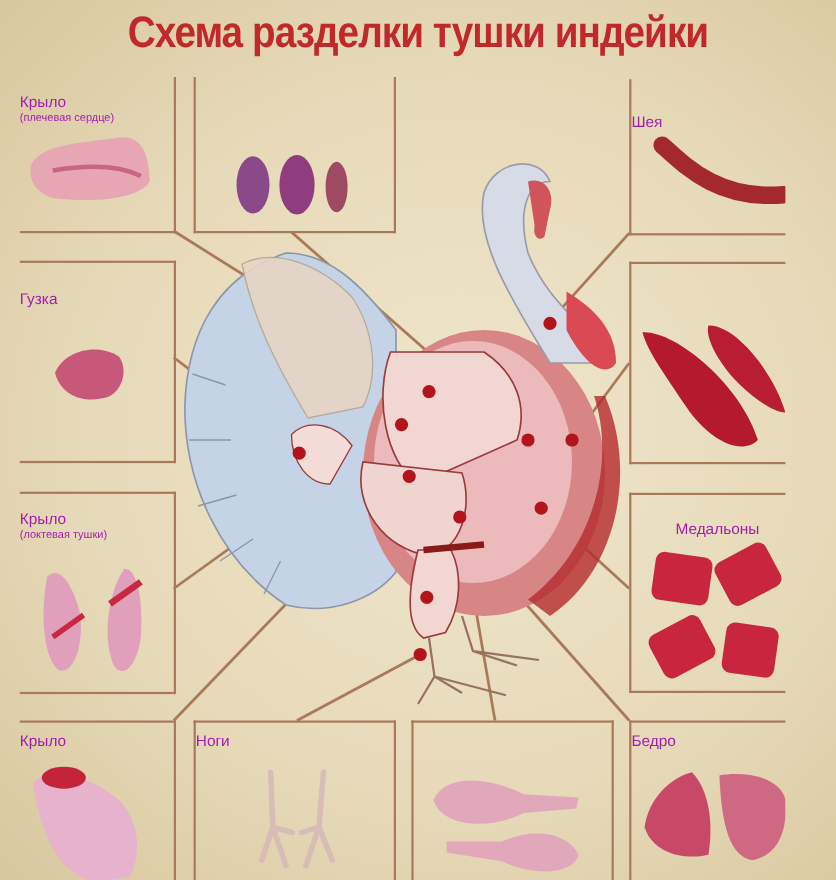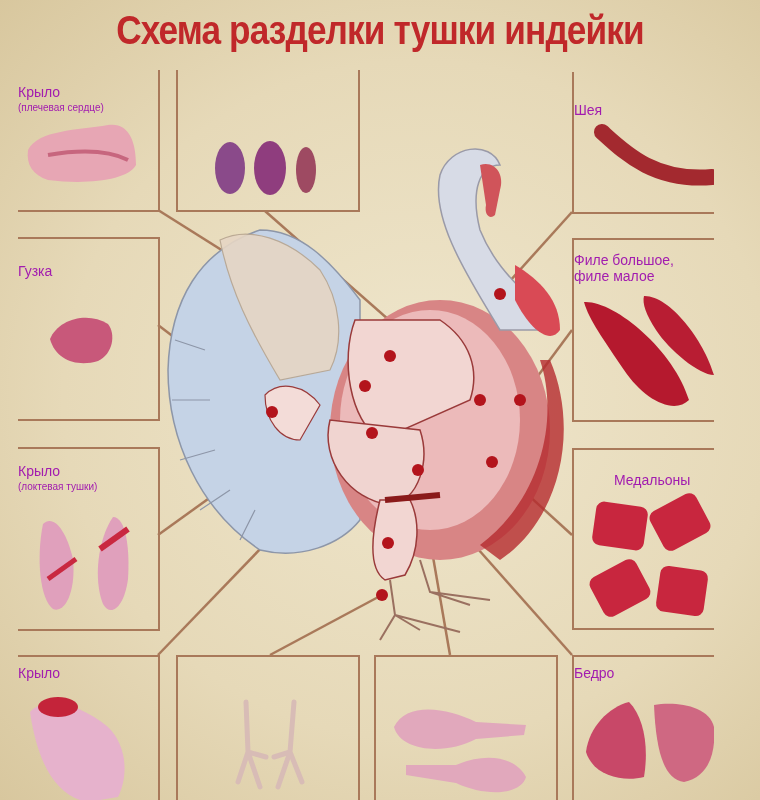--- a/index.html
+++ b/index.html
@@ -119,24 +119,20 @@
 </div>
 
 <div class="box" style="left:18px; top:237px; width:140px; height:180px; border-top-width:2px; border-right-width:2px; border-bottom-width:2px;">
   <div class="lbl" style="top:24px;">Гузка</div>
   <svg width="140" height="180">
     <path d="M32 100 C40 80 70 72 90 85 C98 95 95 115 80 122 C60 128 38 122 32 100 Z" fill="#c8587a"></path>
   </svg>
 </div>
 
 <div class="box" style="left:572px; top:238px; width:140px; height:180px; border-top-width:2px; border-left-width:2px; border-bottom-width:2px;">
-  <div class="lbl" style="top:12px;">
-    <span>Филе большое,</span><br>
-    <span>филе малое</span>
-  </div>
   <svg width="140" height="180">
     <path d="M10 62 C40 60 100 110 115 160 C100 175 70 160 50 130 C30 100 15 80 10 62 Z" fill="#b5192e"></path>
     <path d="M70 56 C95 55 130 100 140 135 C125 135 95 110 82 90 C72 75 68 63 70 56 Z" fill="#b81d33"></path>
   </svg>
 </div>
 
 <div class="box" style="left:18px; top:447px; width:140px; height:180px; border-top-width:2px; border-right-width:2px; border-bottom-width:2px;">
   <div class="lbl" style="top:14px;">
     <span>Крыло</span>
     <span class="sub">(локтевая тушки)</span>
@@ -161,20 +157,21 @@
 
 <div class="box" style="left:18px; top:655px; width:140px; height:150px; border-top-width:2px; border-right-width:2px;">
   <div class="lbl" style="top:8px;">Крыло</div>
   <svg width="140" height="150">
     <path d="M12 55 C25 40 60 45 90 70 C110 90 110 120 100 140 L70 145 C40 140 20 110 12 55 Z" fill="#e6b2cc"></path>
     <ellipse cx="40" cy="50" rx="20" ry="10" fill="#c4243a"></ellipse>
   </svg>
 </div>
 
 <div class="box" style="left:176px; top:655px; width:180px; height:150px; border-top-width:2px; border-left-width:2px; border-right-width:2px;">
+  <div class="lbl" style="top:8px;">Ноги</div>
   <svg width="180" height="150">
     <g stroke="#d8bcb6" stroke-width="5" fill="none" stroke-linecap="round">
       <path d="M68 45 L70 95 L60 125 M70 95 L82 130 M70 95 L88 100"></path>
       <path d="M116 45 L112 95 L124 125 M112 95 L100 130 M112 95 L96 100"></path>
     </g>
   </svg>
 </div>
 
 <div class="box" style="left:374px; top:655px; width:180px; height:150px; border-top-width:2px; border-left-width:2px; border-right-width:2px;">
   <svg width="180" height="150">

